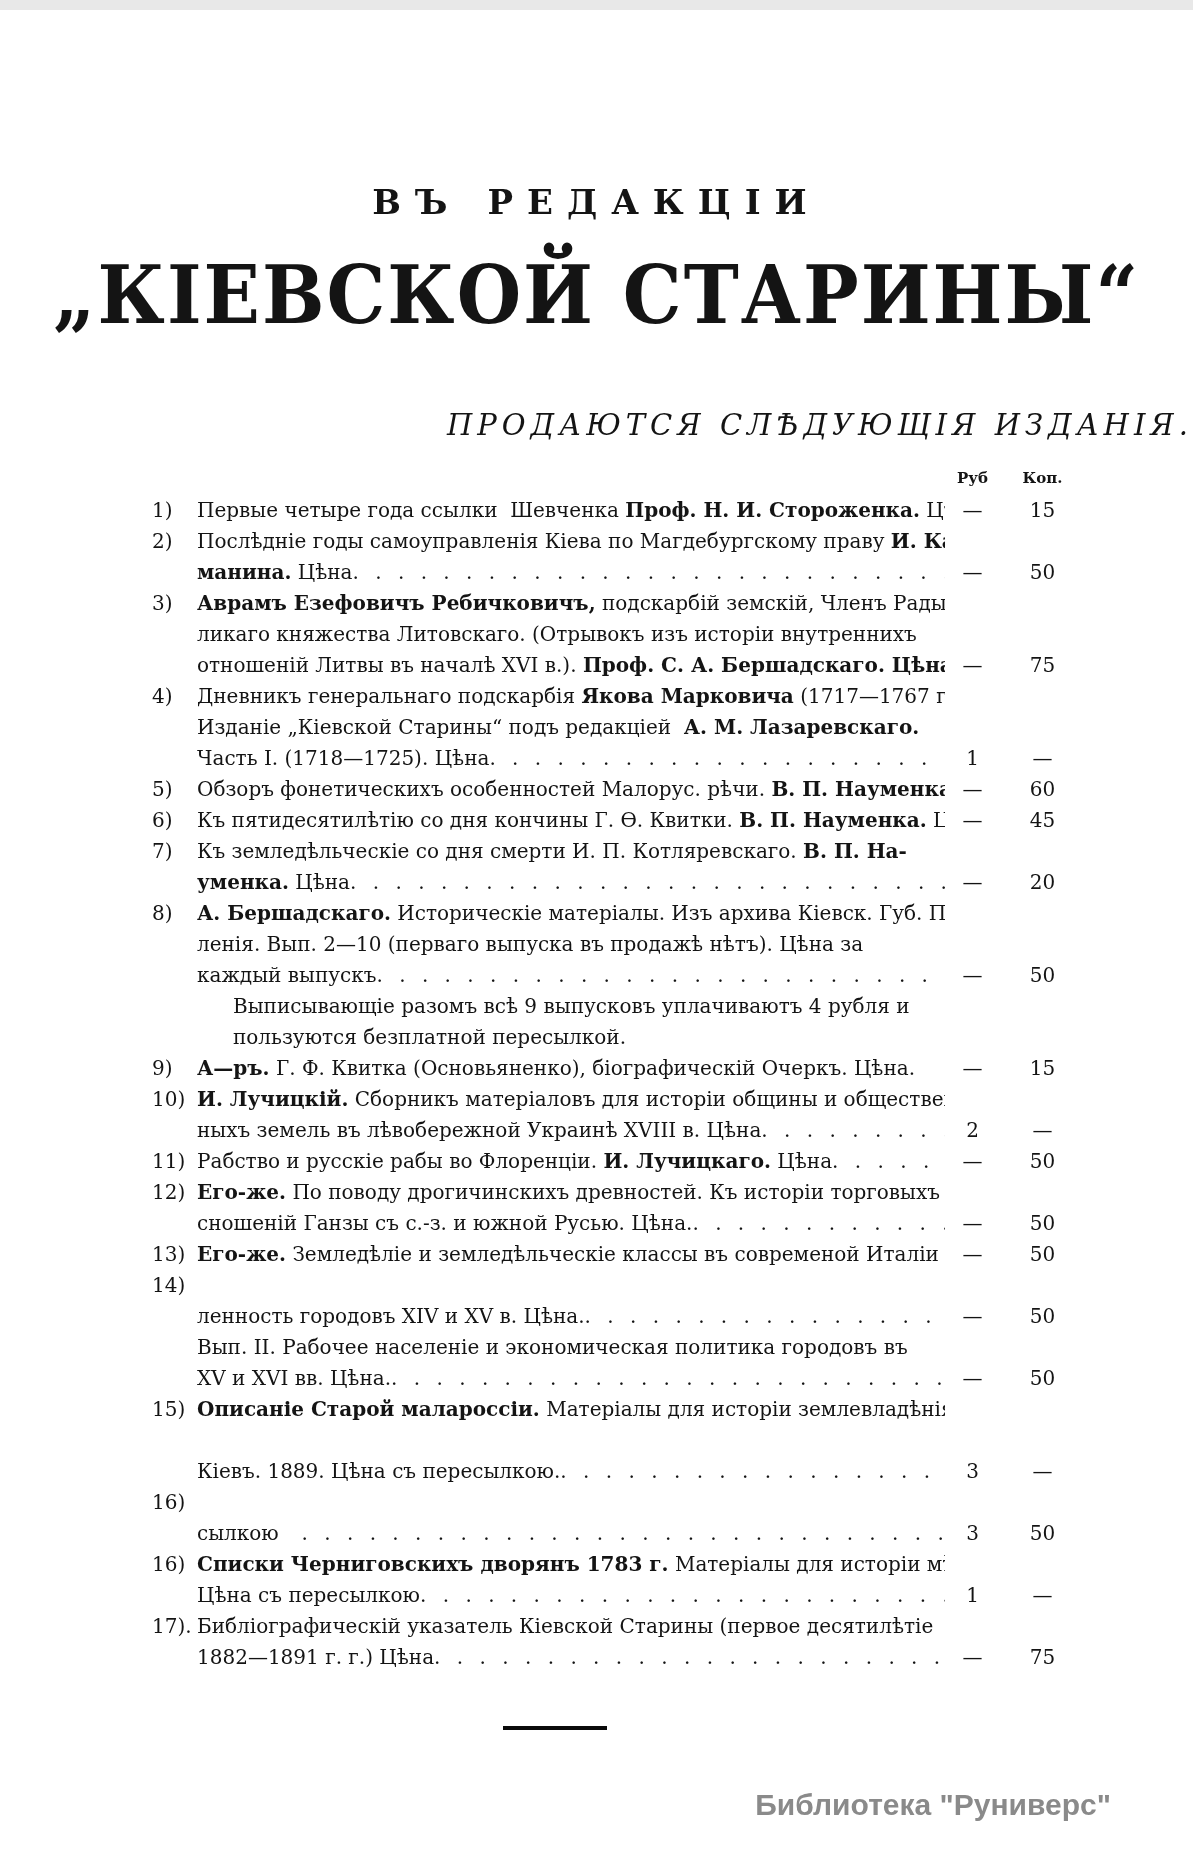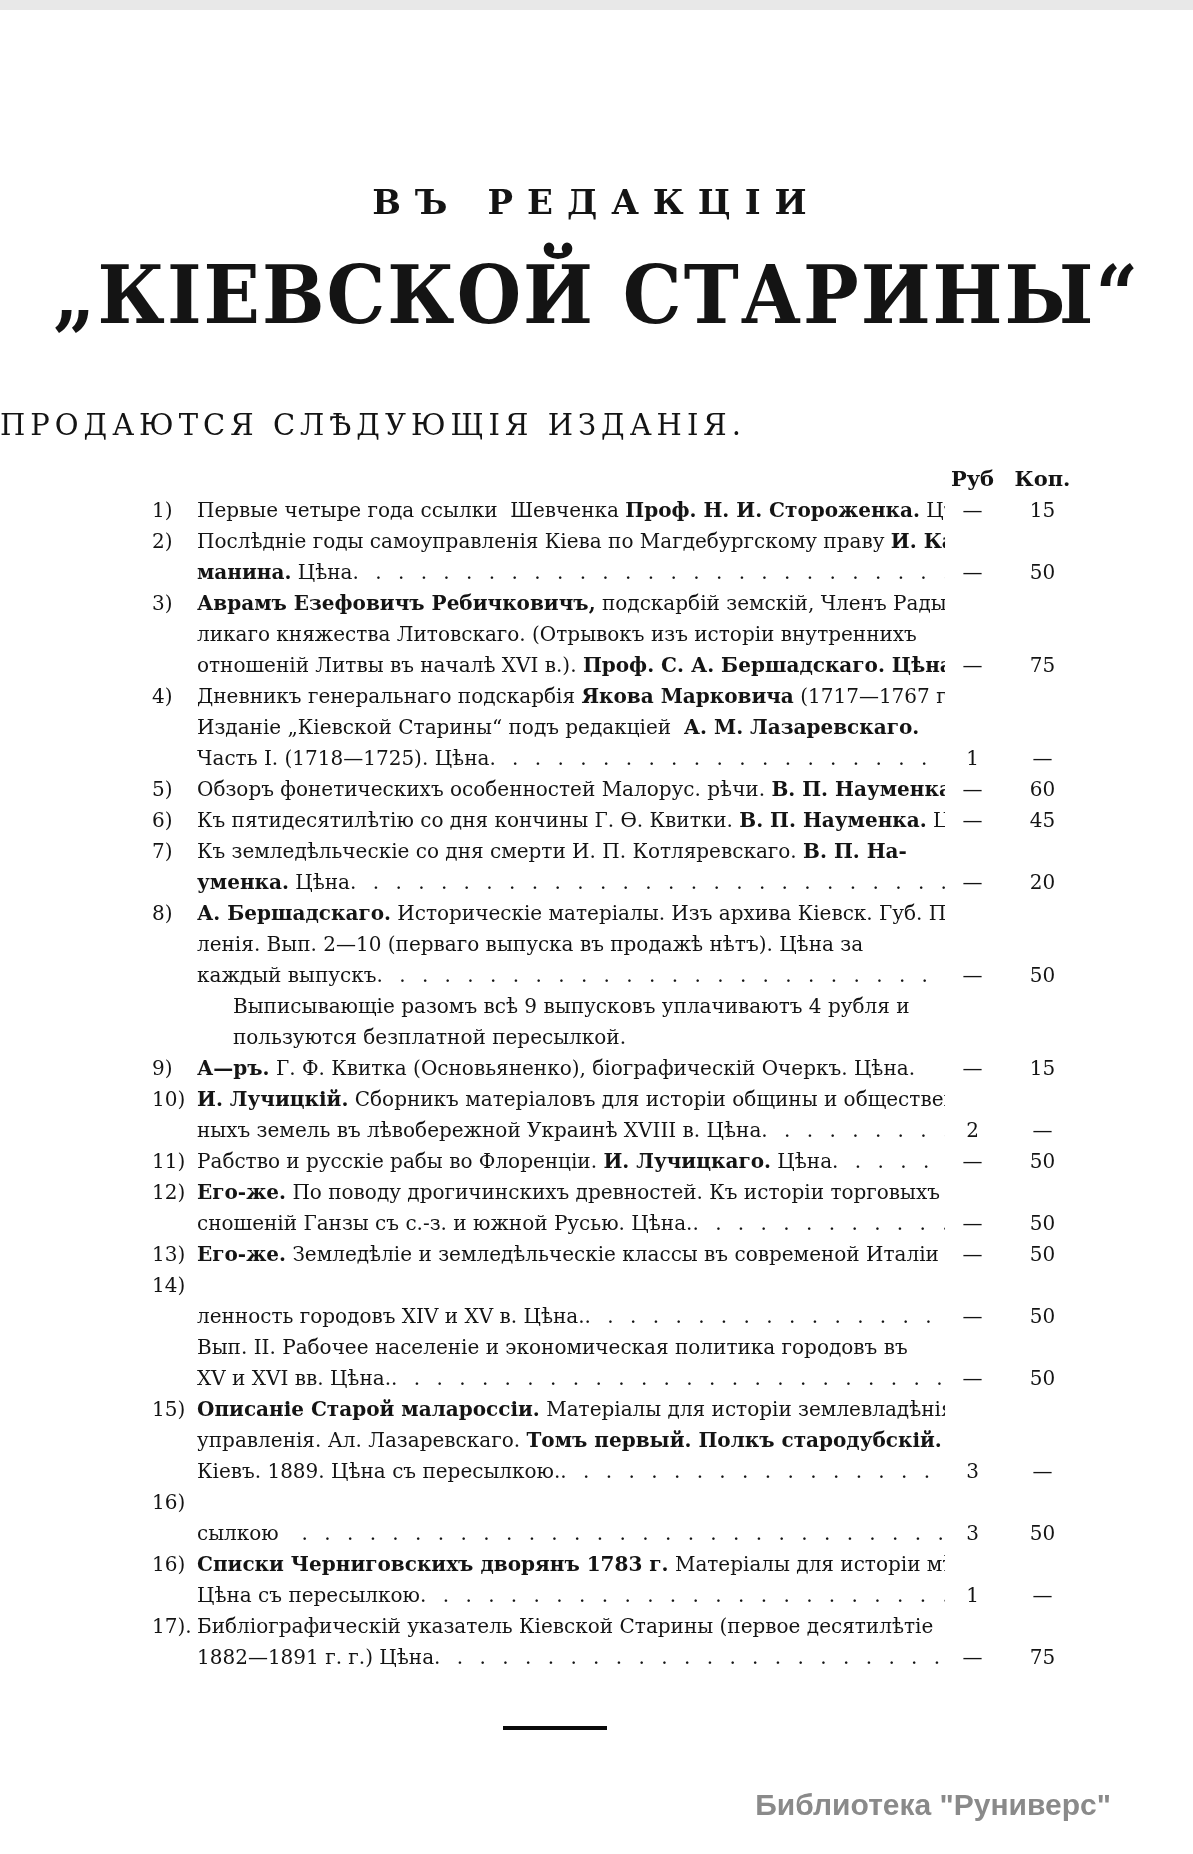--- a/index.html
+++ b/index.html
@@ -21,21 +21,22 @@
   .masthead-title{
     position:absolute;top:242px;left:0;width:100%;
     text-align:center;
     font-size:74px;font-weight:bold;
     letter-spacing:2px;
     transform:scaleY(1.08);
     white-space:nowrap;
   }
   .subtitle{
     position:absolute;top:398px;left:0;width:100%;
-    text-align:left;
+    text-align:right;
+    font-style:italic;
     font-size:29px;
     letter-spacing:5px;
   }
   .price-list{
     position:absolute;top:452px;left:150px;width:935px;
     font-size:20px;
   }
   .row{display:flex;height:31px;line-height:31px;}
   .row .num{
     width:47px;flex:0 0 47px;
@@ -43,21 +44,21 @@
   }
   .row .text{
     flex:0 0 748px;width:748px;
     white-space:pre;overflow:hidden;
   }
   .row .text.indent{padding-left:36px;box-sizing:border-box;}
   .row .rub{flex:0 0 55px;width:55px;text-align:center;}
   .row .kop{flex:0 0 85px;width:85px;text-align:center;}
   .b{font-weight:bold;}
   .dots{word-spacing:10px;}
-  .cur-head{font-size:21px;font-weight:bold;height:33px;line-height:33px;}
+  .cur-head{font-size:15px;font-weight:bold;height:33px;line-height:33px;}
   .end-rule{
     position:absolute;top:1716px;left:503px;width:104px;height:4px;
     background:#0a0a0a;
   }
   .watermark{
     position:absolute;top:1778px;right:82px;
     font-family:"Liberation Sans", sans-serif;
     font-weight:bold;font-size:30px;
     color:#8a8a8a;
   }
@@ -255,21 +256,20 @@
         <span class="kop">50</span>
       </div>
       <div class="row">
         <span class="num">15)</span>
         <span class="text"><span class="b">Описаніе Старой малароссіи.</span><span> Матеріалы для исторіи землевладѣнія и</span></span>
         <span class="rub"></span>
         <span class="kop"></span>
       </div>
       <div class="row">
         <span class="num"></span>
-        <span class="text"><span>управленія. Ал. Лазаревскаго. </span><span class="b">Томъ первый. Полкъ стародубскій.</span></span>
         <span class="rub"></span>
         <span class="kop"></span>
       </div>
       <div class="row">
         <span class="num"></span>
         <span class="text"><span>Кіевъ. 1889. Цѣна съ пересылкою..</span><span class="dots"> . . . . . . . . . . . . . . . . . . . . . . . . . . . .</span></span>
         <span class="rub">3</span>
         <span class="kop">—</span>
       </div>
       <div class="row">

